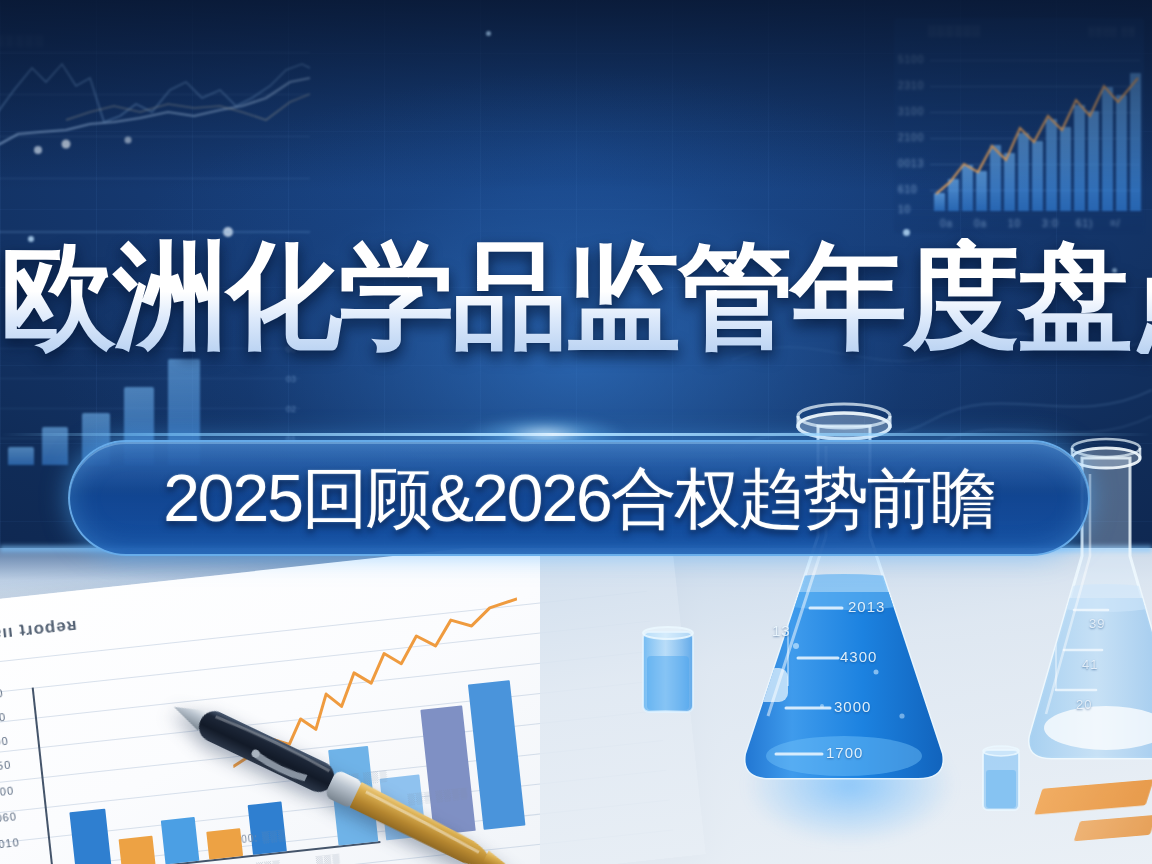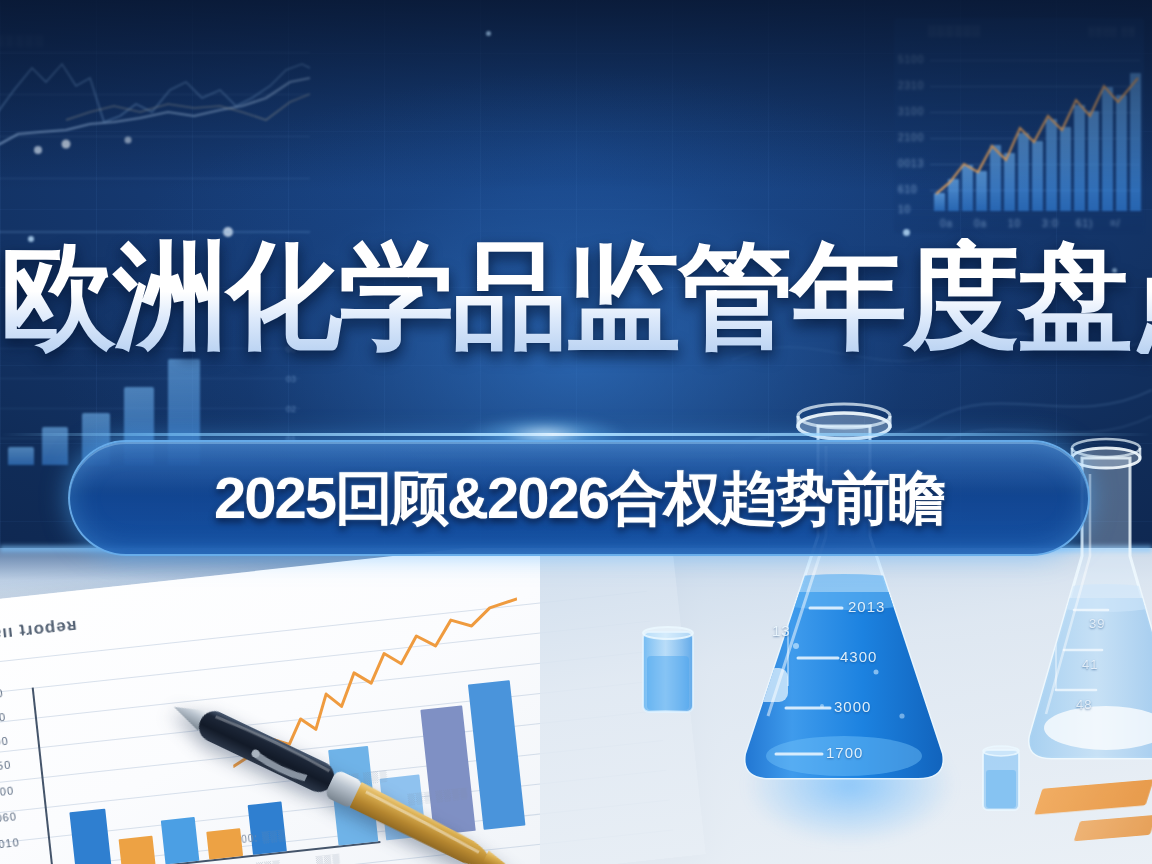--- a/index.html
+++ b/index.html
@@ -222,21 +222,21 @@
     display:flex;align-items:center;justify-content:center;
     overflow:hidden;
   }
   .pill-sheen{
     position:absolute;left:0;right:0;top:0;height:48%;
     background:linear-gradient(180deg, rgba(190,225,255,.16), rgba(190,225,255,0));
     pointer-events:none;
   }
   .pill-text{
     position:relative;
-    font-size:58px;line-height:1;font-weight:bold;letter-spacing:-2px;
+    font-size:66px;line-height:1;font-weight:normal;letter-spacing:-2px;
     font-family:"Liberation Sans","DejaVu Sans",sans-serif;
     color:#ffffff;
     text-shadow:0 4px 7px rgba(4,20,52,.72), 0 0 2px rgba(200,230,255,.6);
     white-space:nowrap;
   }
 
   
   .spark{position:absolute;background:#bfe3ff;border-radius:50%;filter:blur(.8px);opacity:.8;}
 </style>
 </head>
@@ -498,21 +498,21 @@
       </g>
     </g>
     <ellipse cx="90" cy="30" rx="34" ry="10" fill="rgba(240,250,255,.28)" stroke="rgba(245,252,255,.9)" stroke-width="3"></ellipse>
     <ellipse cx="90" cy="20" rx="34" ry="9" fill="none" stroke="rgba(235,248,255,.7)" stroke-width="2.6"></ellipse>
     <path d="M56,20 L56,32 M124,20 L124,32" stroke="rgba(235,248,255,.8)" stroke-width="2.6"></path>
     <path d="M74,46 L74,128 L30,286" fill="none" stroke="rgba(255,255,255,.45)" stroke-width="2.6"></path>
   </svg>
 
   <div class="flask-mark sm" style="left:1089px;top:616px">39</div>
   <div class="flask-mark sm" style="left:1082px;top:657px">41</div>
-  <div class="flask-mark sm" style="left:1076px;top:697px">48</div>
+  <div class="flask-mark sm" style="left:1076px;top:697px">20</div>
 
   <svg class="pen" viewBox="0 0 390 60">
     <defs>
       <linearGradient id="penBody" x1="0" y1="0" x2="0" y2="1">
         <stop offset="0%" stop-color="#4a5a72"></stop>
         <stop offset="22%" stop-color="#1d2738"></stop>
         <stop offset="60%" stop-color="#121a28"></stop>
         <stop offset="100%" stop-color="#2b3648"></stop>
       </linearGradient>
       <linearGradient id="penGold" x1="0" y1="0" x2="0" y2="1">

